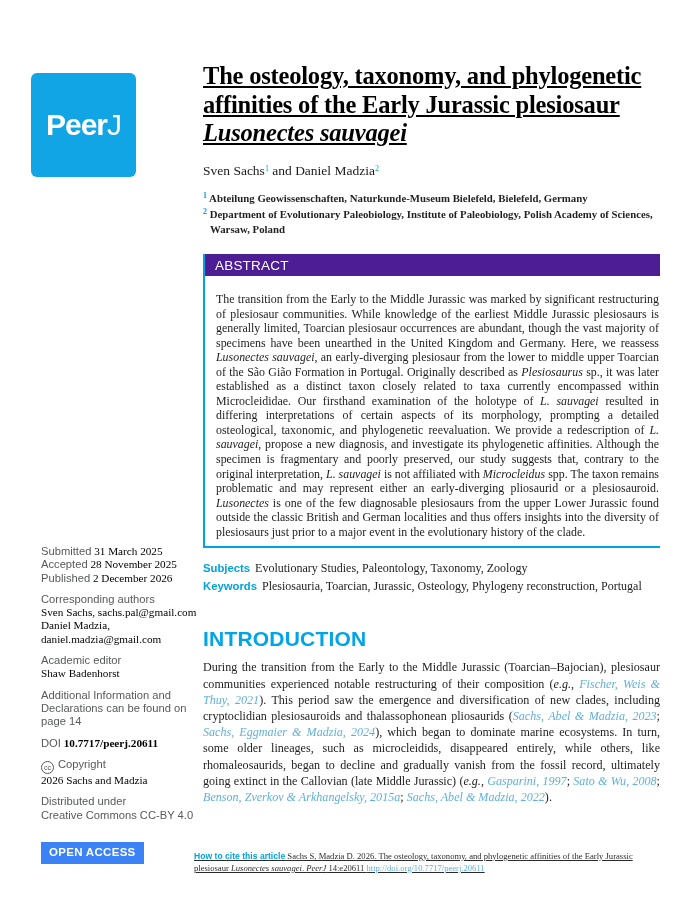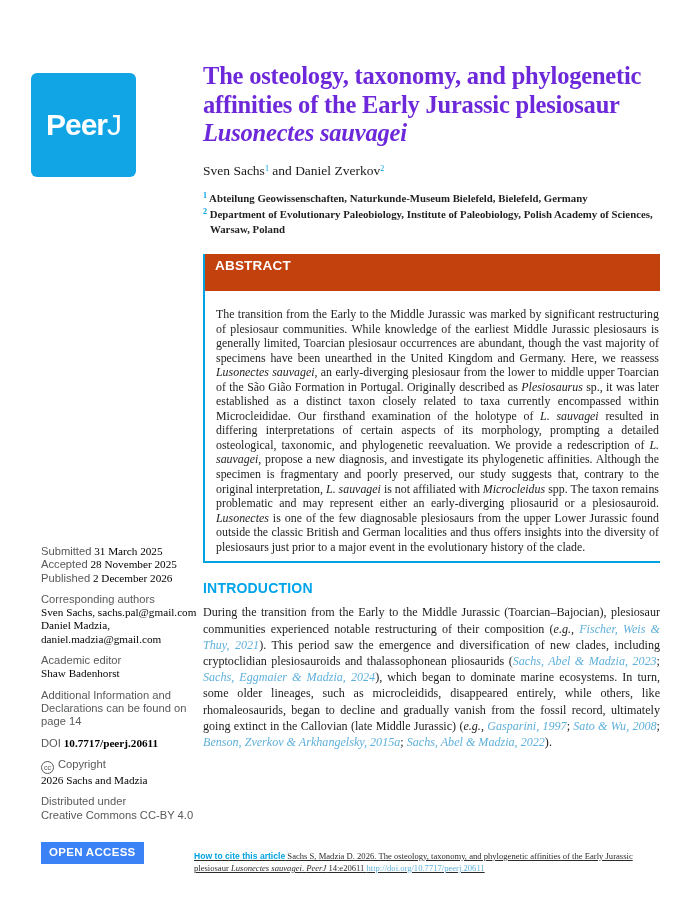--- a/index.html
+++ b/index.html
@@ -9,39 +9,39 @@
 
   
   .logo{position:absolute;left:31px;top:73px;width:105px;height:104px;background:#12a5e5;
         border-radius:6px;display:flex;align-items:center;justify-content:center;cursor:pointer;}
   .logo-text{font-family:"Liberation Sans",sans-serif;color:#ffffff;font-size:30px;letter-spacing:-1px;}
   .logo-text b{font-weight:700;}
   .logo-text .light{font-weight:400;}
 
   
   .main{position:absolute;left:203px;top:62px;width:457px;}
-  .title{margin:0;font-size:24.5px;line-height:28.5px;font-weight:700;color:#6d28d9;
-         width:448px;letter-spacing:-0.2px;}
+  .title{margin:0;font-size:24.5px;line-height:28.5px;font-weight:700;color:#000000;
+         width:448px;letter-spacing:-0.2px;text-decoration:underline;}
   .authors{margin-top:15px;font-size:13.5px;color:#1b1b1b;}
   .affils{margin-top:10px;font-size:10.8px;line-height:14.5px;color:#221f20;}
   .affil{padding-left:7px;text-indent:-7px;font-weight:bold;}
   .seg-sup{font-size:8px;vertical-align:4px;color:#00a3e0;}
 
   .abstract-box{margin-top:18px;border-left:2px solid #00a3e0;border-bottom:2px solid #00a3e0;}
-  .abstract-bar{background:#c2410c;color:#ffffff;font-family:"Liberation Sans",sans-serif;
-                font-weight:700;font-size:13.5px;padding:4px 8px 18px 10px;letter-spacing:0.2px;}
+  .abstract-bar{background:#4c1d95;color:#ffffff;font-family:"Liberation Sans",sans-serif;
+                font-weight:400;font-size:13.5px;padding:4px 8px 3px 10px;letter-spacing:0.2px;}
   .abstract-text{margin:0;font-size:11.9px;line-height:14.55px;text-align:justify;
                  padding:16px 1px 7px 11px;color:#1d1d1d;}
 
   .meta{margin-top:12px;font-size:12px;line-height:17.5px;color:#1d1d1d;}
   .meta .label{font-family:"Liberation Sans",sans-serif;font-weight:700;font-size:11.3px;
                color:#00a3e0;margin-right:5px;}
 
-  .intro-heading{margin:17px 0 0 0;font-family:"Liberation Sans",sans-serif;font-weight:700;
-                 font-size:14px;color:#00a4e8;letter-spacing:0.2px;}
+  .intro-heading{margin:32px 0 0 0;font-family:"Liberation Sans",sans-serif;font-weight:700;
+                 font-size:21px;color:#00a4e8;letter-spacing:0.2px;}
   .intro-text{margin:8px 0 0 0;font-size:12.1px;line-height:16.2px;text-align:justify;color:#1d1d1d;}
 
   .seg-i{font-style:italic;}
   .seg-l{color:#5fb0da;cursor:pointer;}
   .seg-il{font-style:italic;color:#5fb0da;cursor:pointer;}
 
   
   .sidebar{position:absolute;left:33px;top:545px;width:164px;font-size:11.2px;line-height:13.3px;margin-left:8px;}
   .sb-block{margin-bottom:8px;}
   .sb-label{font-family:"Liberation Sans",sans-serif;color:#58595b;}
@@ -102,32 +102,36 @@
       <div>Distributed under</div>
       <div>Creative Commons CC-BY 4.0</div>
     </div>
 
     <div class="open-access">OPEN ACCESS</div>
   </aside>
 
   <main class="main">
     <h1 class="title"><span>The osteology, taxonomy, and phylogenetic affinities of the Early Jurassic plesiosaur </span><span class="seg-i">Lusonectes sauvagei</span></h1>
 
-    <div class="authors"><span>Sven Sachs</span><span class="seg-sup">1</span><span> and  </span><span>Daniel Zverkov</span><span class="seg-sup">2</span></div>
+    <div class="authors"><span>Sven Sachs</span><span class="seg-sup">1</span><span> and  </span><span>Daniel Madzia</span><span class="seg-sup">2</span></div>
 
     <div class="affils">
       <div class="affil"><span class="seg-sup">1</span><span> Abteilung Geowissenschaften, Naturkunde-Museum Bielefeld, Bielefeld, Germany</span></div>
       <div class="affil"><span class="seg-sup">2</span><span> Department of Evolutionary Paleobiology, Institute of Paleobiology, Polish Academy of Sciences, Warsaw, Poland</span></div>
     </div>
 
     <section class="abstract-box">
       <div class="abstract-bar">ABSTRACT</div>
       <p class="abstract-text"><span>The transition from the Early to the Middle Jurassic was marked by significant restructuring of plesiosaur communities. While knowledge of the earliest Middle Jurassic plesiosaurs is generally limited, Toarcian plesiosaur occurrences are abundant, though the vast majority of specimens have been unearthed in the United Kingdom and Germany. Here, we reassess </span><span class="seg-i">Lusonectes sauvagei</span><span>, an early-diverging plesiosaur from the lower to middle upper Toarcian of the São Gião Formation in Portugal. Originally described as </span><span class="seg-i">Plesiosaurus</span><span> sp., it was later established as a distinct taxon closely related to taxa currently encompassed within Microcleididae. Our firsthand examination of the holotype of </span><span class="seg-i">L. sauvagei</span><span> resulted in differing interpretations of certain aspects of its morphology, prompting a detailed osteological, taxonomic, and phylogenetic reevaluation. We provide a redescription of </span><span class="seg-i">L. sauvagei</span><span>, propose a new diagnosis, and investigate its phylogenetic affinities. Although the specimen is fragmentary and poorly preserved, our study suggests that, contrary to the original interpretation, </span><span class="seg-i">L. sauvagei</span><span> is not affiliated with </span><span class="seg-i">Microcleidus</span><span> spp. The taxon remains problematic and may represent either an early-diverging pliosaurid or a plesiosauroid. </span><span class="seg-i">Lusonectes</span><span> is one of the few diagnosable plesiosaurs from the upper Lower Jurassic found outside the classic British and German localities and thus offers insights into the diversity of plesiosaurs just prior to a major event in the evolutionary history of the clade.</span></p>
     </section>
 
+    <div class="meta">
+      <div class="meta-row"><span class="label">Subjects</span><span>Evolutionary Studies, Paleontology, Taxonomy, Zoology</span></div>
+      <div class="meta-row"><span class="label">Keywords</span><span>Plesiosauria, Toarcian, Jurassic, Osteology, Phylogeny reconstruction, Portugal</span></div>
+    </div>
 
     <h2 class="intro-heading">INTRODUCTION</h2>
     <p class="intro-text"><span>During the transition from the Early to the Middle Jurassic (Toarcian–Bajocian), plesiosaur communities experienced notable restructuring of their composition (</span><span class="seg-i">e.g.</span><span>, </span><span class="seg-il">Fischer, Weis &amp; Thuy, 2021</span><span>). This period saw the emergence and diversification of new clades, including cryptoclidian plesiosauroids and thalassophonean pliosaurids (</span><span class="seg-il">Sachs, Abel &amp; Madzia, 2023</span><span>; </span><span class="seg-il">Sachs, Eggmaier &amp; Madzia, 2024</span><span>), which began to dominate marine ecosystems. In turn, some older lineages, such as microcleidids, disappeared entirely, while others, like rhomaleosaurids, began to decline and gradually vanish from the fossil record, ultimately going extinct in the Callovian (late Middle Jurassic) (</span><span class="seg-i">e.g.</span><span>, </span><span class="seg-il">Gasparini, 1997</span><span>; </span><span class="seg-il">Sato &amp; Wu, 2008</span><span>; </span><span class="seg-il">Benson, Zverkov &amp; Arkhangelsky, 2015a</span><span>; </span><span class="seg-il">Sachs, Abel &amp; Madzia, 2022</span><span>).</span></p>
   </main>
 
   <footer class="footer">
     <span class="label">How to cite this article</span><span><span> Sachs S, Madzia D. 2026. The osteology, taxonomy, and phylogenetic affinities of the Early Jurassic plesiosaur </span><span class="seg-i">Lusonectes sauvagei</span><span>. </span><span class="seg-i">PeerJ</span><span> 14:e20611 </span><span class="seg-l">http://doi.org/10.7717/peerj.20611</span></span>
   </footer>
 
 </div>

